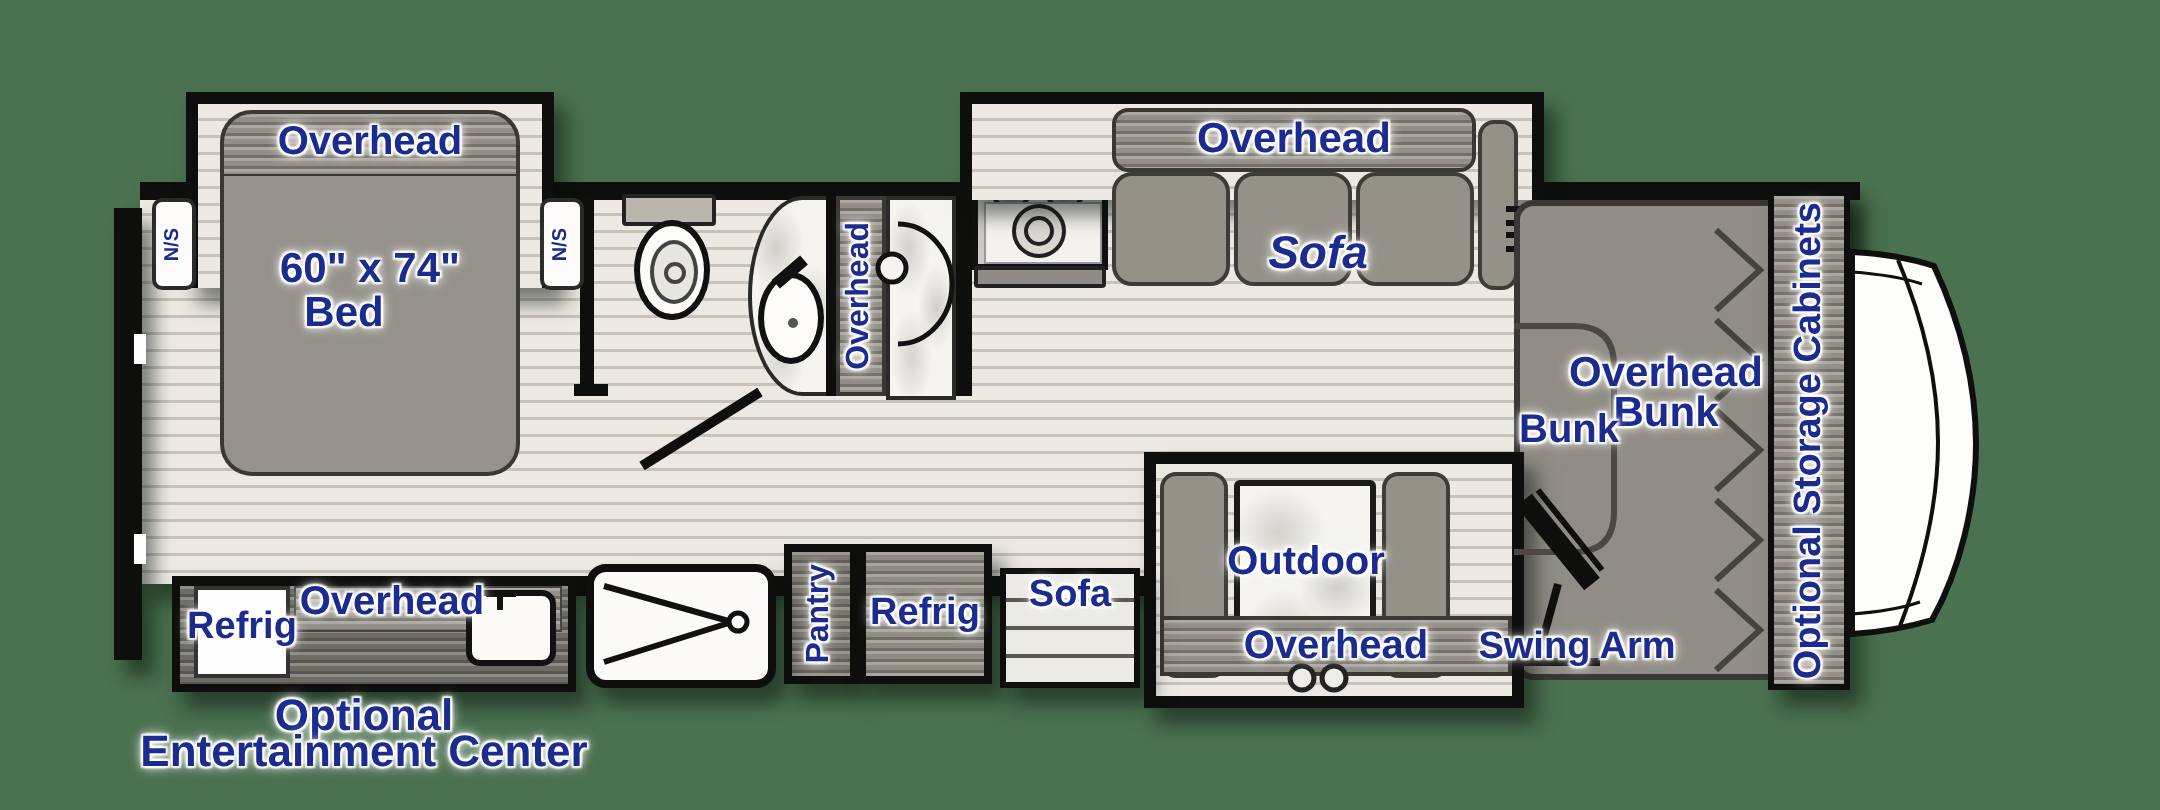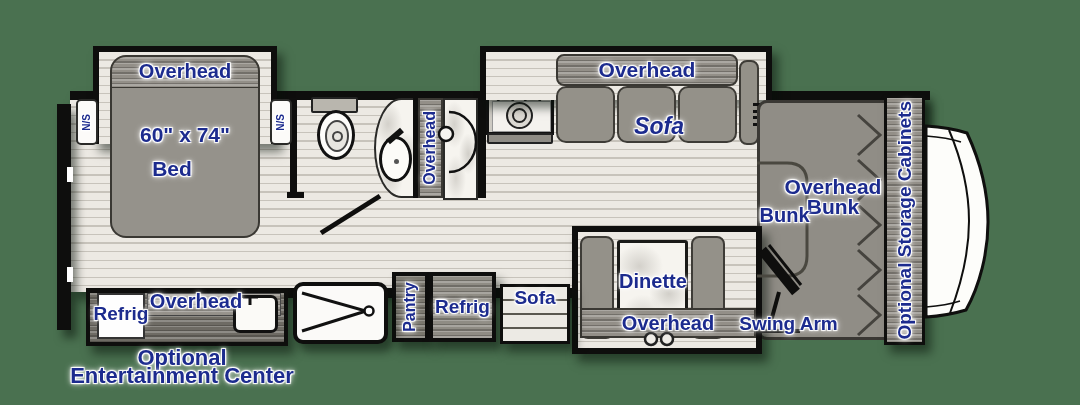--- a/index.html
+++ b/index.html
@@ -157,31 +157,31 @@
     <circle cx="667" cy="339" r="6" fill="#efece7" stroke="#222" stroke-width="2.5"></circle>
 
     <g stroke="#111" stroke-width="3">
       <line x1="243" y1="297" x2="258" y2="297"></line>
       <line x1="250" y1="297" x2="250" y2="305"></line>
     </g>
   </svg>
 
   <div class="lbl navy" style="left:110px;top:61px;width:150px;font-size:20px;">Overhead</div>
   <div class="lbl navy" style="left:110px;top:124px;width:150px;font-size:21px;">60" x 74"</div>
-  <div class="lbl navy" style="left:110px;top:146px;width:124px;font-size:21px;margin-top:12px;">Bed</div>
+  <div class="lbl navy" style="left:110px;top:146px;width:124px;font-size:21px;">Bed</div>
 
   <div class="lbl navy" style="left:556px;top:59px;width:182px;font-size:21px;">Overhead</div>
   <div class="lbl navy" style="left:556px;top:115px;width:206px;font-size:23px;font-style:italic;">Sofa</div>
 
   <div class="lbl navy" style="left:772px;top:176px;width:122px;font-size:21px;">Overhead</div>
   <div class="lbl navy" style="left:772px;top:196px;width:122px;font-size:21px;">Bunk</div>
   <div class="lbl navy" style="left:742px;top:205px;width:85px;font-size:20px;">Bunk</div>
   <div class="lbl navy" style="left:736px;top:314px;width:105px;font-size:19px;">Swing Arm</div>
 
-  <div class="lbl navy" style="left:583px;top:271px;width:140px;font-size:20px;">Dinette</div>
+  <div class="lbl navy" style="left:583px;top:271px;width:140px;font-size:20px;">Outdoor</div>
   <div class="lbl navy" style="left:580px;top:313px;width:176px;font-size:20px;">Overhead</div>
 
   <div class="lbl navy" style="left:502px;top:288px;width:66px;font-size:19px;">Sofa</div>
 
   <div class="lbl navy" style="left:86px;top:304px;width:70px;font-size:19px;">Refrig</div>
   <div class="lbl navy" style="left:140px;top:291px;width:112px;font-size:20px;">Overhead</div>
   <div class="lbl navy" style="left:82px;top:347px;width:200px;font-size:22px;">Optional</div>
   <div class="lbl navy" style="left:52px;top:365px;width:260px;font-size:22px;">Entertainment Center</div>
 
 </div>

